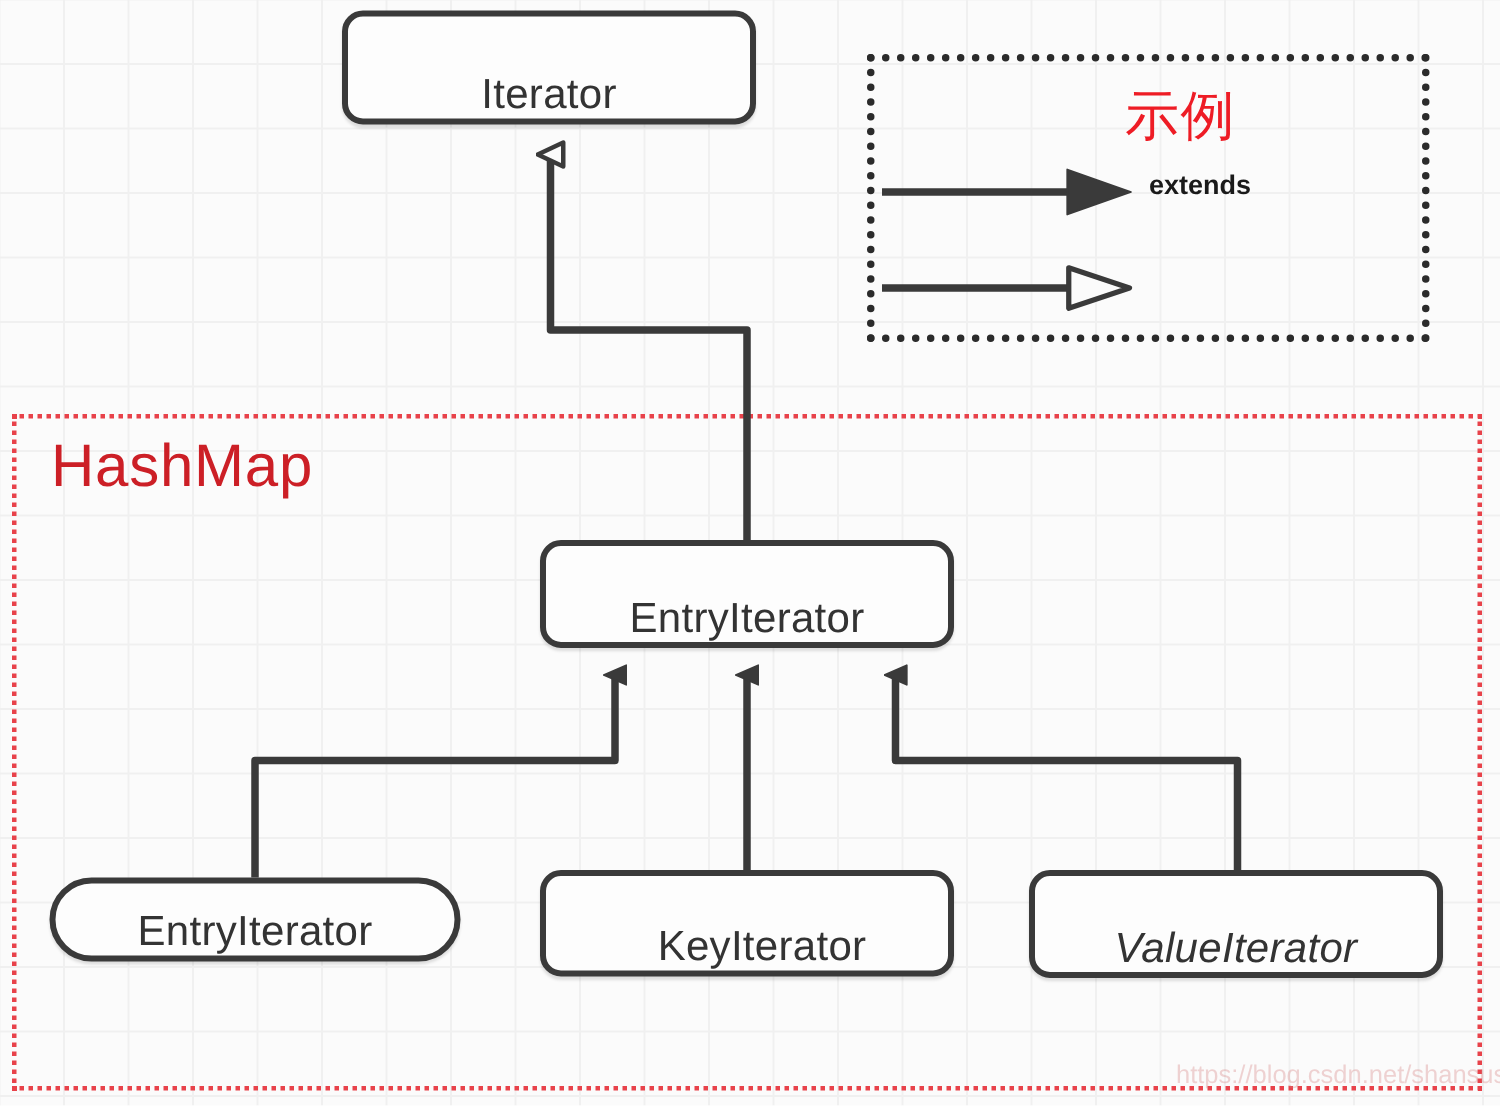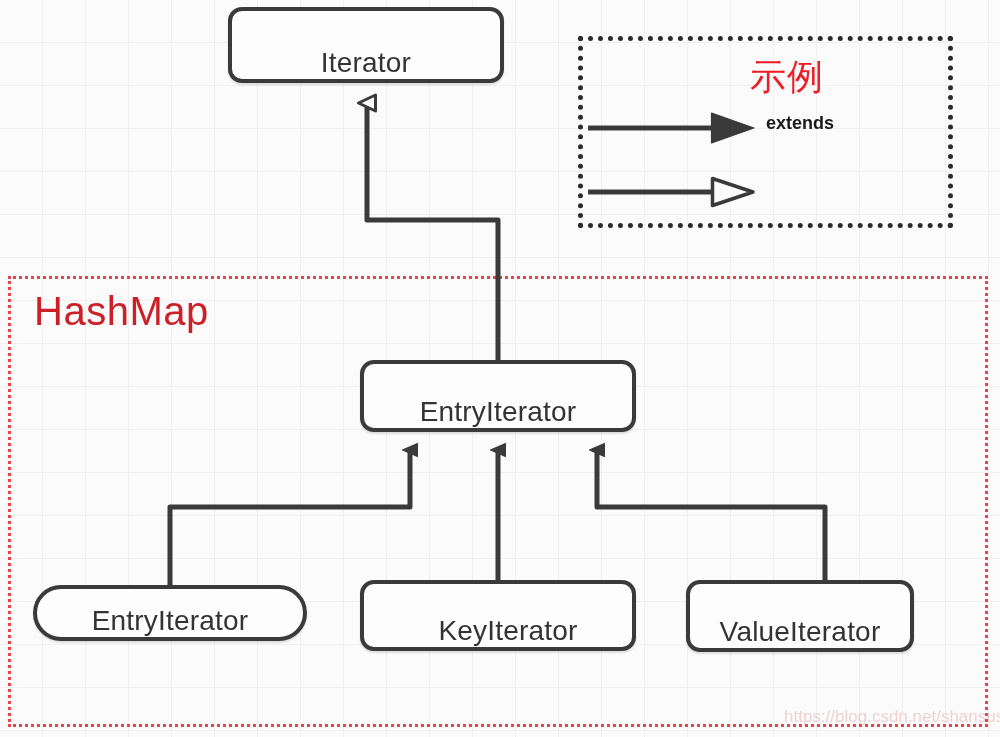--- a/index.html
+++ b/index.html
@@ -44,21 +44,21 @@
     color: #333333;
     font-size: 28px;
     letter-spacing: 0.2px;
     box-shadow: 0 2px 2px rgba(0,0,0,0.12);
   }
 
   #node-iterator       { left: 228px; top: 7px;   width: 276px; height: 76px; }
   #node-hashiterator   { left: 360px; top: 360px; width: 276px; height: 72px; }
   #node-entryiterator  { left: 33px;  top: 585px; width: 274px; height: 56px; border-radius: 28px; }
   #node-keyiterator    { left: 360px; top: 580px; width: 276px; height: 71px; padding-left: 20px; }
-  #node-valueiterator  { left: 686px; top: 580px; width: 228px; height: 72px; }
+  #node-valueiterator  { left: 686px; top: 580px; width: 276px; height: 72px; font-style: italic; }
 
   
   #hashmap-group {
     position: absolute;
     left: 8px;
     top: 276px;
     width: 980px;
     height: 451px;
     box-sizing: border-box;
     border: 3px dotted #e8424a;

